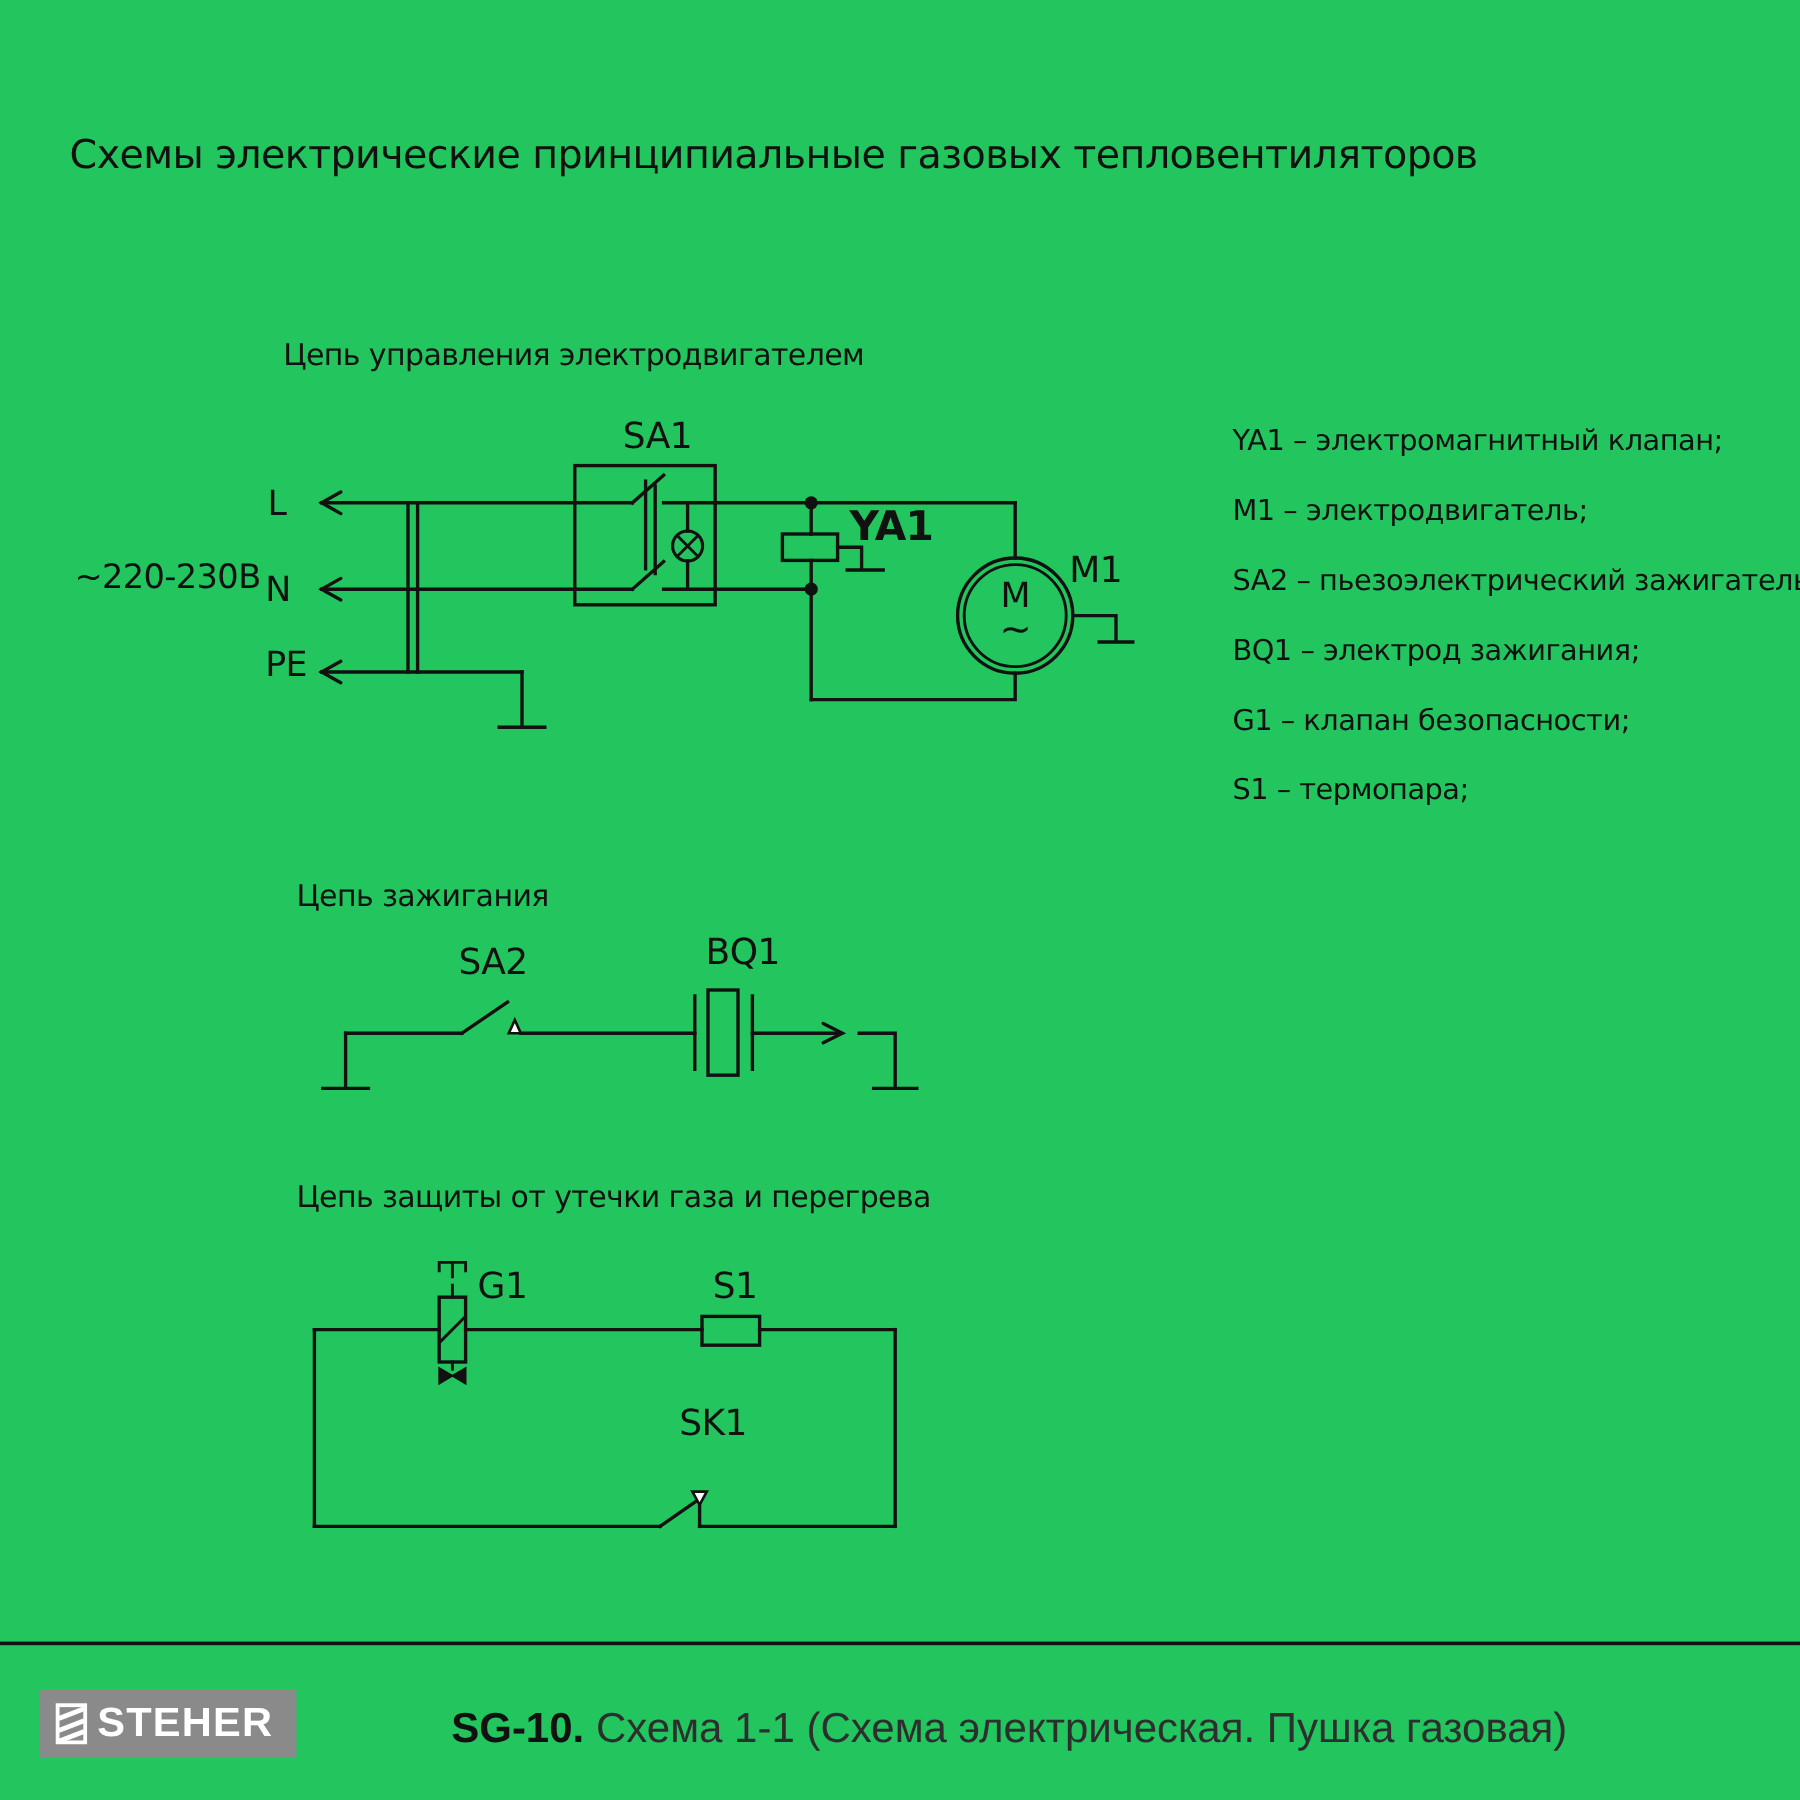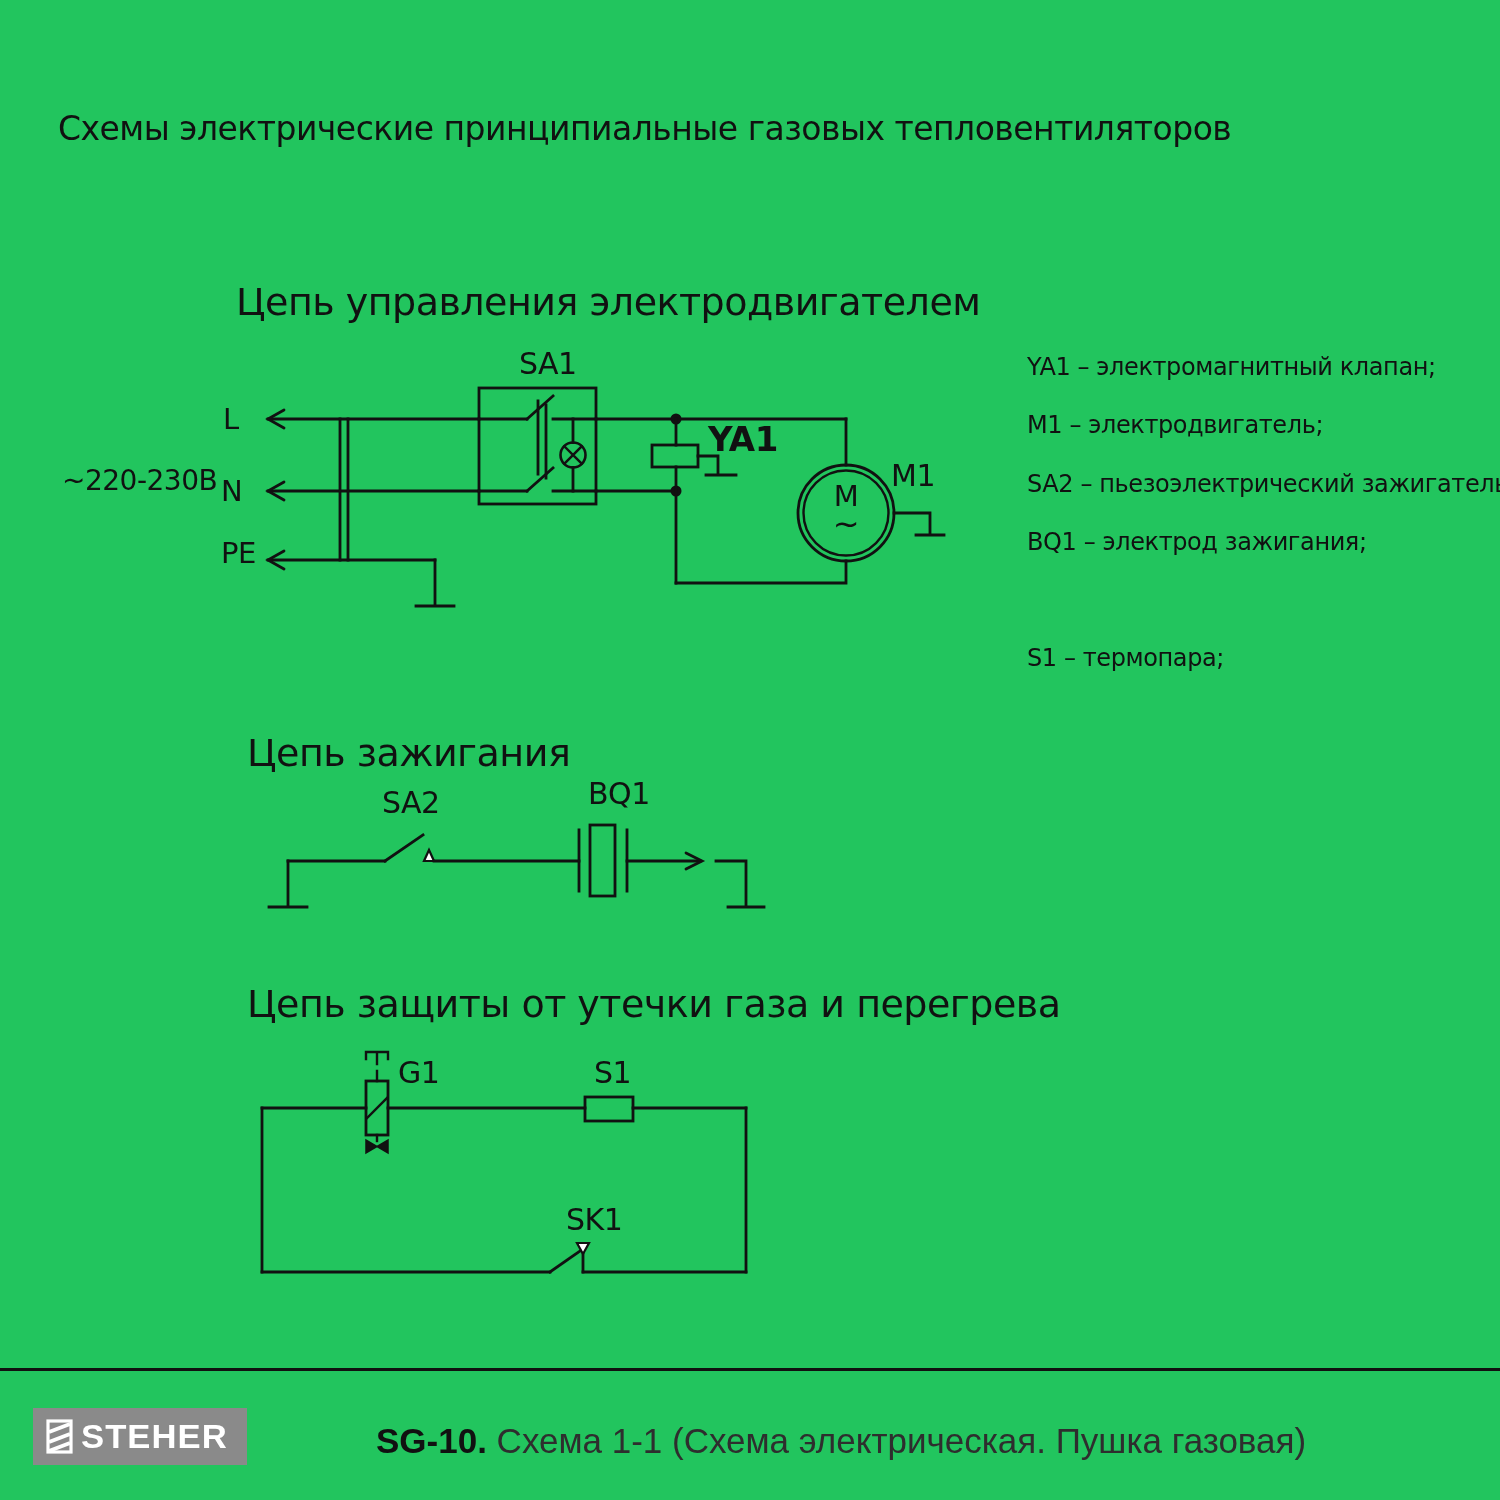--- a/index.html
+++ b/index.html
@@ -1,21 +1,21 @@
 <!DOCTYPE html>
 <html><head>
 <meta charset="utf-8">
 <style>
   html,body{margin:0;padding:0;background:#fff;}
   .page{position:relative;width:1500px;height:1500px;background:#22c55e;overflow:hidden;
         font-family:"DejaVu Sans",sans-serif;color:#111;}
   .label{position:absolute;color:#111;white-space:nowrap;line-height:1.05;
          font-family:"DejaVu Sans",sans-serif;}
   .page-title{font-size:33px;letter-spacing:-0.5px;}
-  .section-title{font-size:38px;letter-spacing:-0.5px;}
+  .section-title{font-size:25px;letter-spacing:-0.5px;}
   .ref{font-size:29px;letter-spacing:-0.5px;}
   .legend-item{position:absolute;left:1027px;font-size:24px;letter-spacing:-0.4px;color:#111;
                white-space:nowrap;}
   svg.wires{position:absolute;left:0;top:0;}
   .sep{position:absolute;left:0;top:1368px;width:1500px;height:3px;background:#111;}
   .logo{position:absolute;left:33px;top:1408px;width:214px;height:57px;background:#8a8a8a;
         display:flex;align-items:center;padding-left:13px;box-sizing:border-box;}
   .logo-text{color:#fff;font-weight:800;font-size:34px;letter-spacing:1px;
              font-family:"Liberation Sans",sans-serif;transform:scaleX(1.02);transform-origin:left;}
   .footer-line{position:absolute;left:376px;top:1421px;font-size:35px;
@@ -113,30 +113,31 @@
   <div class="label ref" style="left:221px;top:538px;">PE</div>
   <div class="label ref" style="left:708px;top:422px;font-size:34px;font-weight:bold;">YA1</div>
   <div class="label ref" style="left:891px;top:460px;font-size:30px;">M1</div>
   <div class="label ref" style="left:846px;top:481px;transform:translateX(-50%);font-size:29px;">M</div>
   <div class="label ref" style="left:846px;top:508px;transform:translateX(-50%);font-size:32px;">~</div>
 
   <div class="legend-item" style="top:353px;">YA1 – электромагнитный клапан;</div>
   <div class="legend-item" style="top:411px;">M1 – электродвигатель;</div>
   <div class="legend-item" style="top:470px;">SA2 – пьезоэлектрический зажигатель;</div>
   <div class="legend-item" style="top:528px;">BQ1 – электрод зажигания;</div>
+  <div class="legend-item" style="top:586px;">G1 – клапан безопасности;</div>
   <div class="legend-item" style="top:644px;">S1 – термопара;</div>
 
   <div class="label section-title" style="left:247px;top:734px;">Цепь зажигания</div>
   <div class="label ref" style="left:382px;top:787px;font-size:30px;">SA2</div>
   <div class="label ref" style="left:588px;top:778px;font-size:30px;">BQ1</div>
 
   <div class="label section-title" style="left:247px;top:985px;">Цепь защиты от утечки газа и перегрева</div>
   <div class="label ref" style="left:398px;top:1057px;font-size:30px;">G1</div>
   <div class="label ref" style="left:594px;top:1057px;font-size:30px;">S1</div>
-  <div class="label ref" style="left:566px;top:1204px;font-size:30px;">SK1</div>
+  <div class="label ref" style="left:566px;top:1171px;font-size:30px;">SK1</div>
 
   <div class="sep"></div>
 
   <div class="logo">
     <svg width="27" height="35" viewBox="0 0 27 35" style="margin-right:8px;">
       <rect x="2" y="2" width="23" height="31" fill="none" stroke="#fff" stroke-width="3.2"></rect>
       <g stroke="#fff" stroke-width="4">
         <line x1="3" y1="13" x2="24" y2="5"></line>
         <line x1="3" y1="23" x2="24" y2="15"></line>
         <line x1="3" y1="32" x2="24" y2="24"></line>

